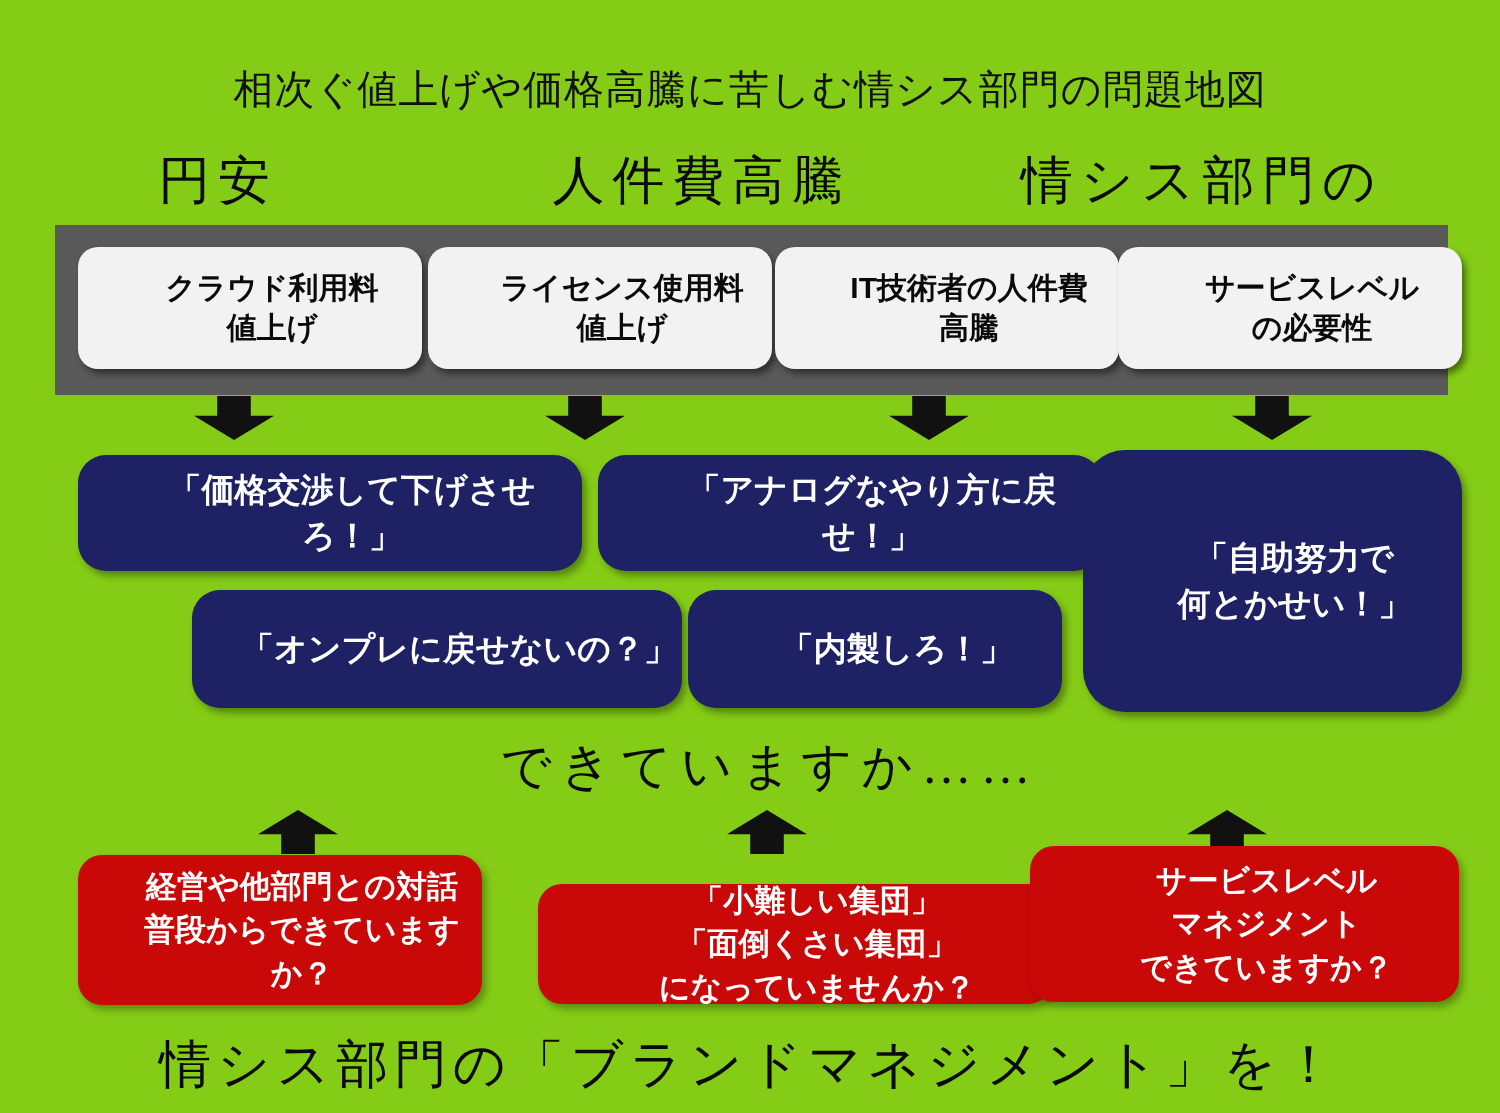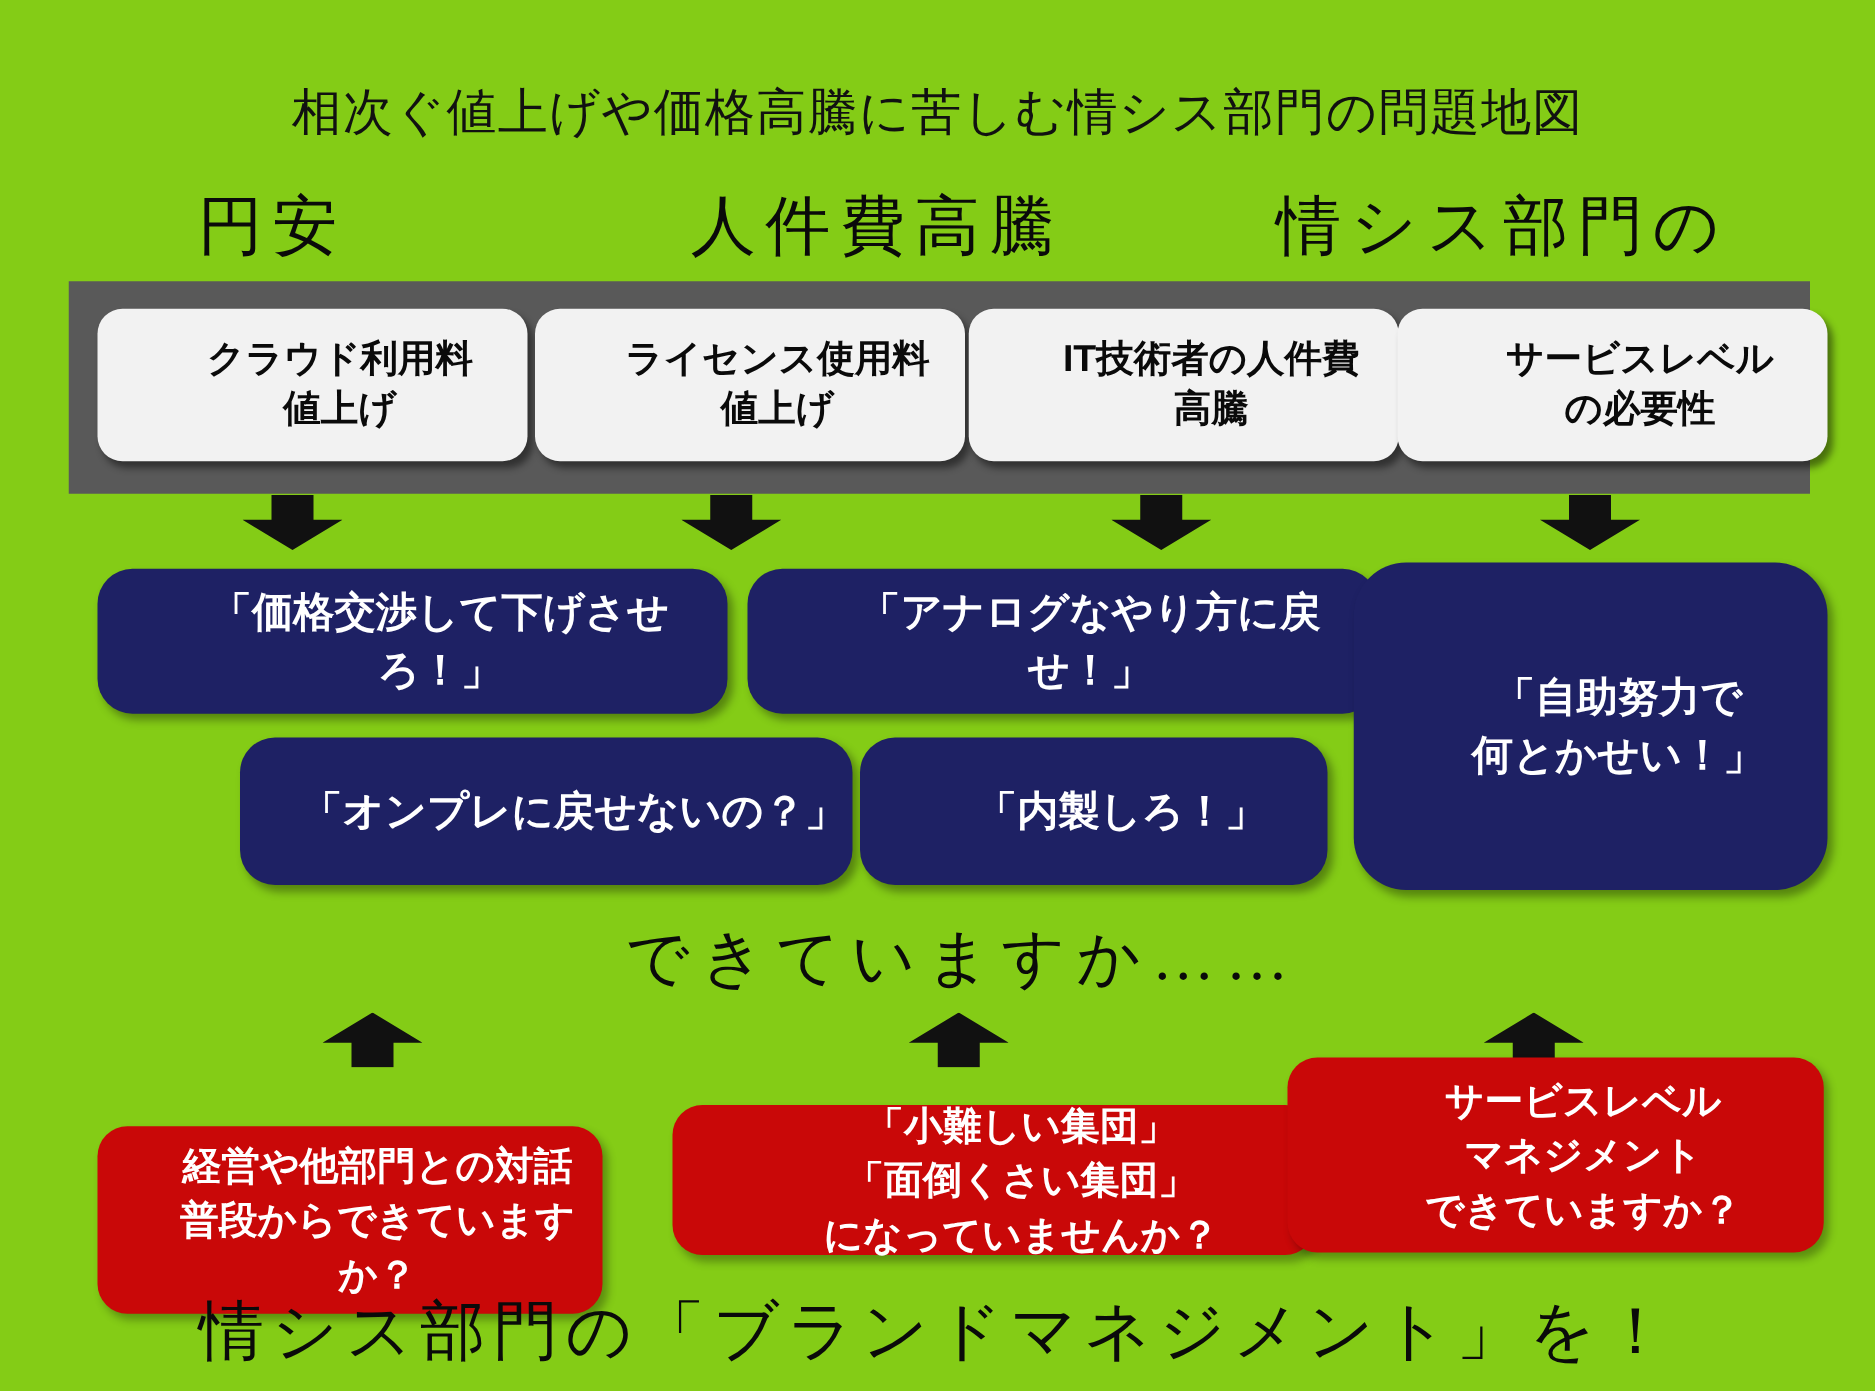--- a/index.html
+++ b/index.html
@@ -140,21 +140,21 @@
 何とかせい！」</div>
   <div class="abs demand-box center-text" style="left:192px; top:590px; width:446px; height:118px;">「オンプレに戻せないの？」</div>
   <div class="abs demand-box center-text" style="left:688px; top:590px; width:330px; height:118px;">「内製しろ！」</div>
 
   <div class="abs lament">できていますか……</div>
 
   <div class="abs arrow up" style="left:298px;"></div>
   <div class="abs arrow up" style="left:767px;"></div>
   <div class="abs arrow up" style="left:1227px;"></div>
 
-  <div class="abs question-box center-text multiline" style="left:78px; top:901px; width:360px; height:150px;">経営や他部門との対話
+  <div class="abs question-box center-text multiline" style="left:78px; top:855px; width:360px; height:150px;">経営や他部門との対話
 普段からできていますか？</div>
   <div class="abs question-box center-text multiline" style="left:538px; top:852px; width:470px; height:120px;margin-top:32px;">「小難しい集団」
 「面倒くさい集団」
 になっていませんか？</div>
   <div class="abs question-box center-text multiline" style="left:1030px; top:846px; width:385px; height:156px;">サービスレベル
 マネジメント
 できていますか？</div>
 
   <div class="abs conclusion">情シス部門の「ブランドマネジメント」を！</div>
 

